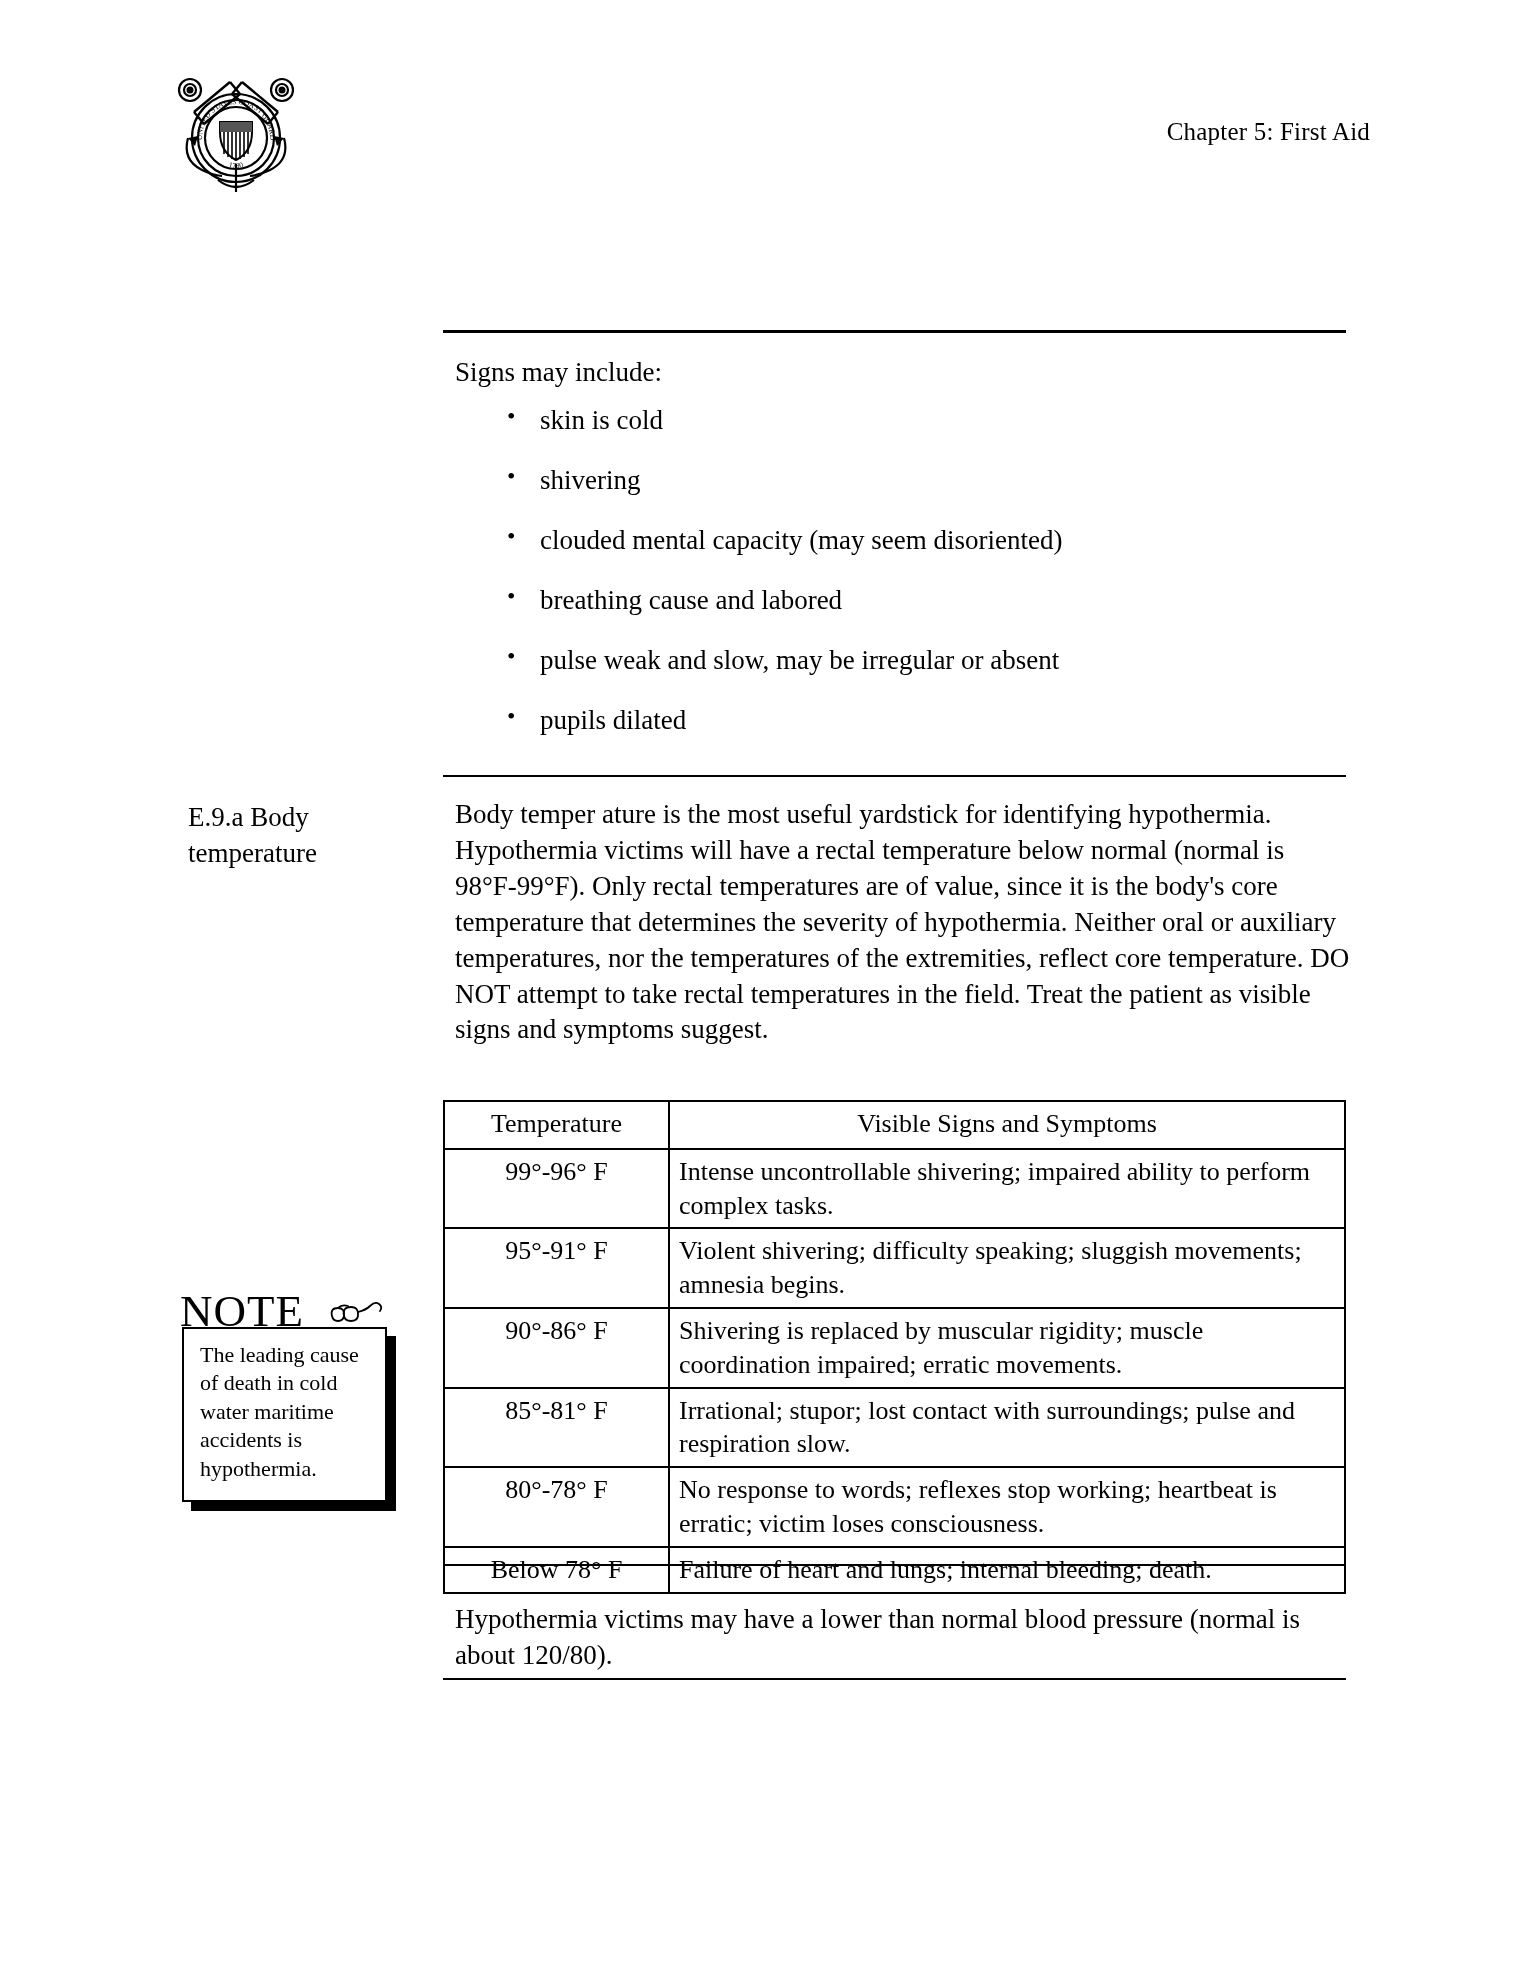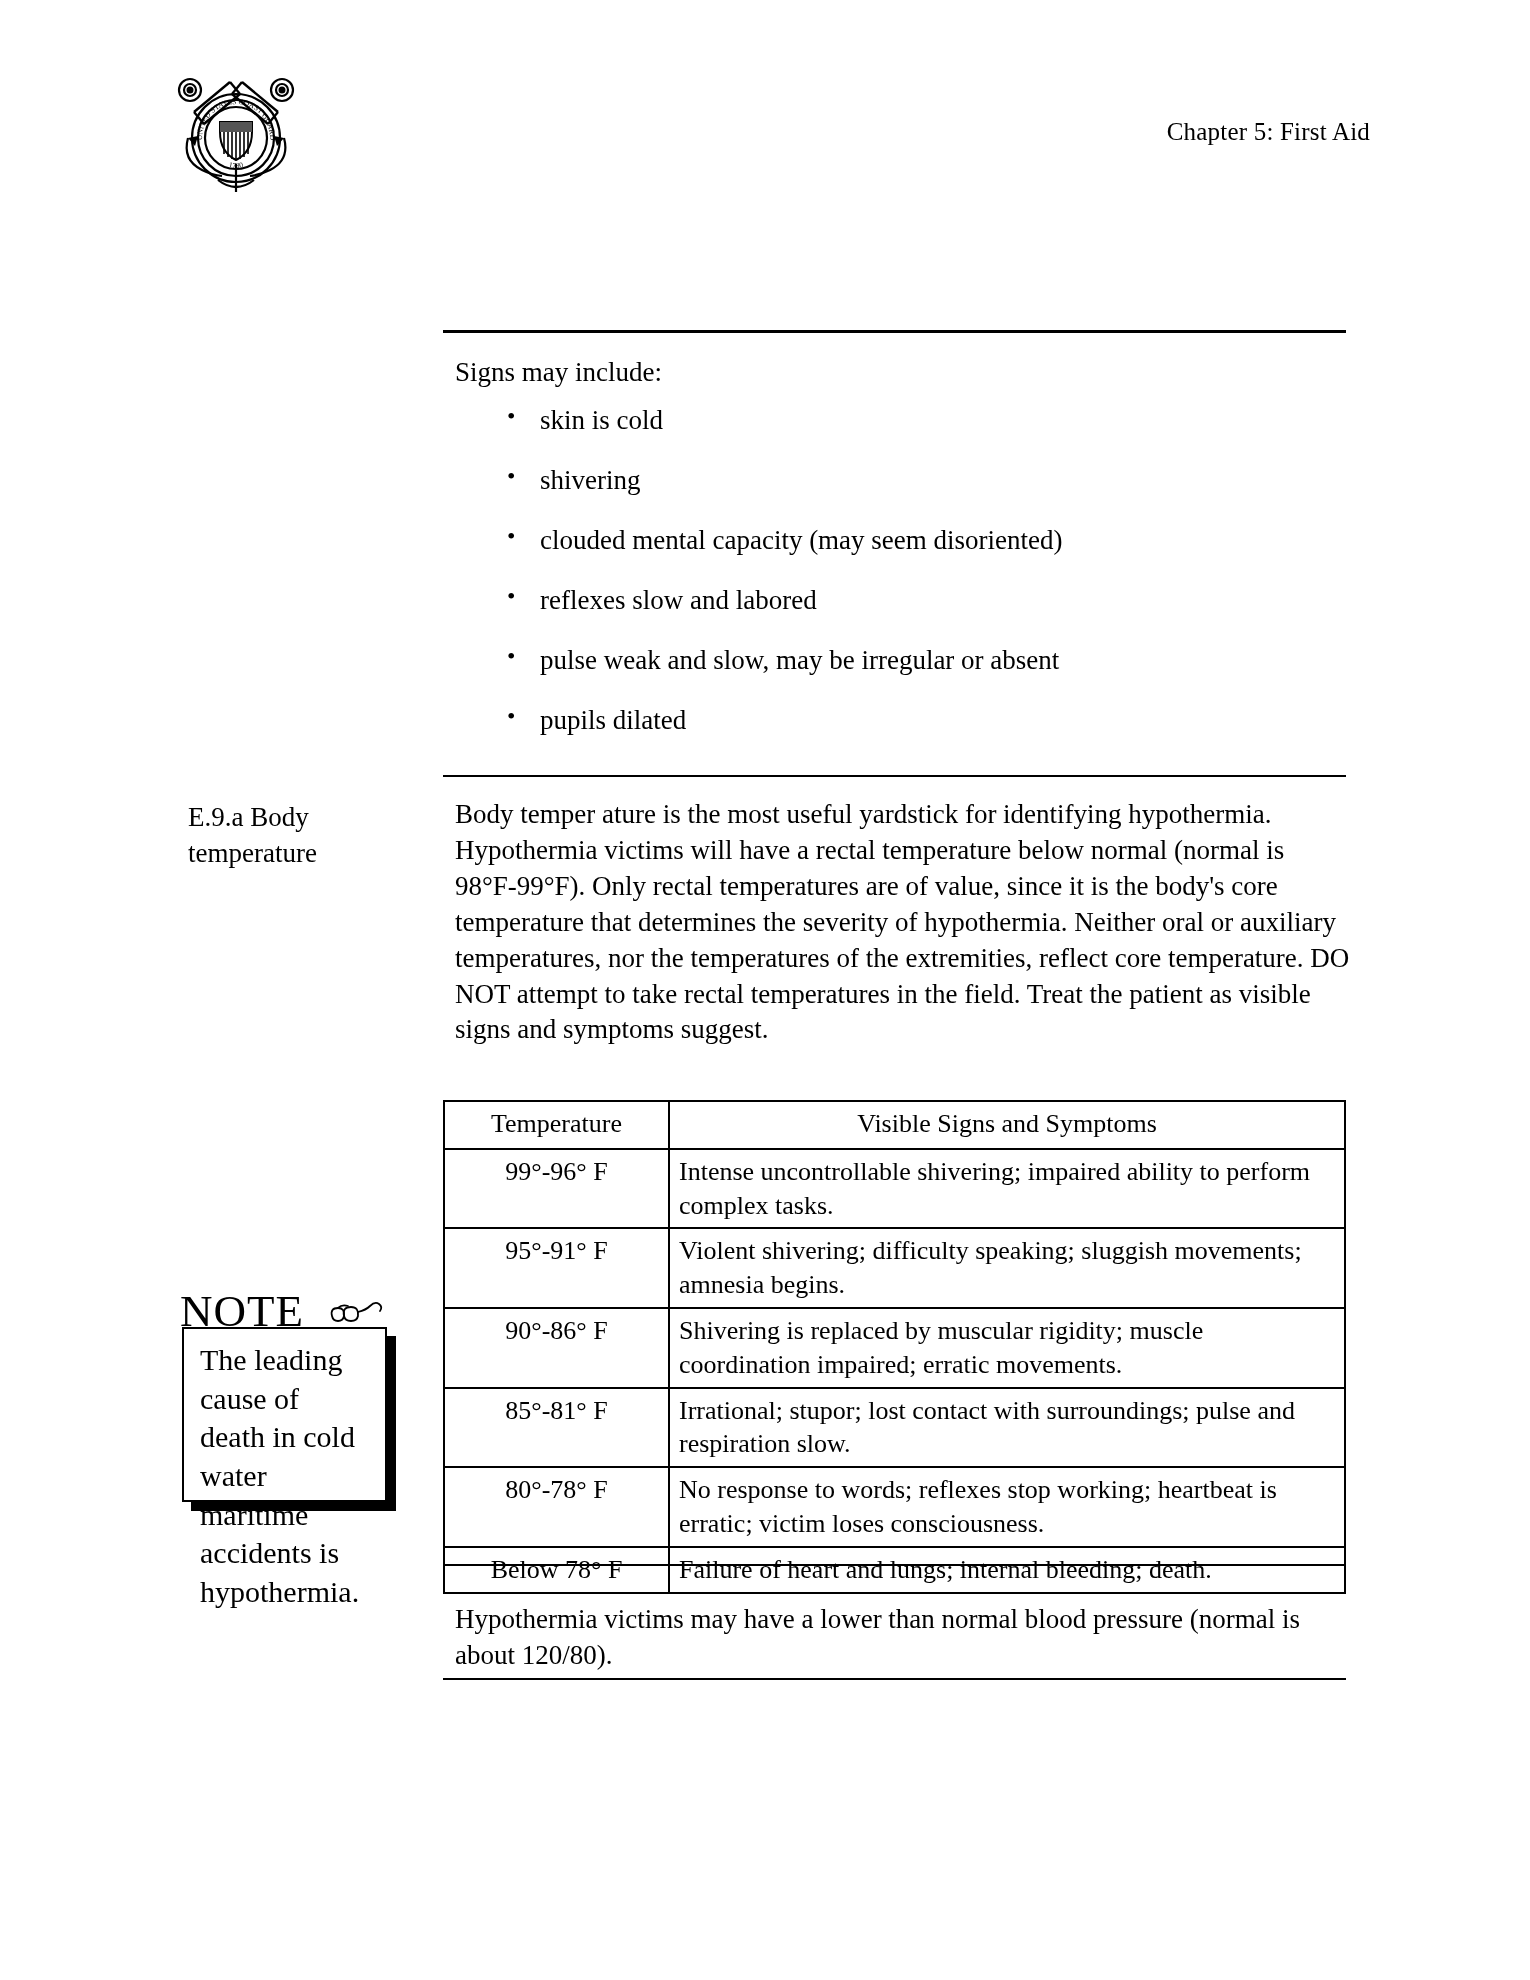--- a/index.html
+++ b/index.html
@@ -150,21 +150,21 @@
     position: absolute;
     left: 182px;
     top: 1327px;
     width: 205px;
     height: 175px;
     border: 2px solid #000;
     background: #ffffff;
     box-shadow: 9px 9px 0 0 #000;
     padding: 12px 14px 10px 16px;
     box-sizing: border-box;
-    font-size: 30px;
+    font-size: 22px;
     line-height: 1.29;
   }
 
   
   .page-number {
     position: absolute;
     left: 0;
     right: 0;
     top: 1843px;
     text-align: center;
@@ -242,21 +242,21 @@
   <div class="hr-thin" id="rule-mid"></div>
   <div class="hr-thin" id="rule-bottom"></div>
   <div class="hr-thin" id="rule-end"></div>
 
   <div class="right-col" id="signs-intro">Signs may include:</div>
 
   <ul class="bullet-list">
     <li><span>skin is cold</span></li>
     <li><span>shivering</span></li>
     <li><span>clouded mental capacity (may seem disoriented)</span></li>
-    <li><span>reflexes slow and labored</span></li>
+    <li><span>breathing cause and labored</span></li>
     <li><span>pulse weak and slow, may be irregular or absent</span></li>
     <li><span>pupils dilated</span></li>
   </ul>
 
   <div class="left-col" id="sec-a-label">E.9.a  Body temperature</div>
   <div class="right-col sec-body" id="sec-a-body">
     <p>Body temper ature is the most useful yardstick for identifying hypothermia. Hypothermia victims will have a rectal temperature below normal (normal is 98°F-99°F). Only rectal temperatures are of value, since it is the body's core temperature that determines the severity of hypothermia. Neither oral or auxiliary temperatures, nor the temperatures of the extremities, reflect core temperature. DO NOT attempt to take rectal temperatures in the field. Treat the patient as visible signs and symptoms suggest.</p>
   </div>
 
   <div class="note-heading">

